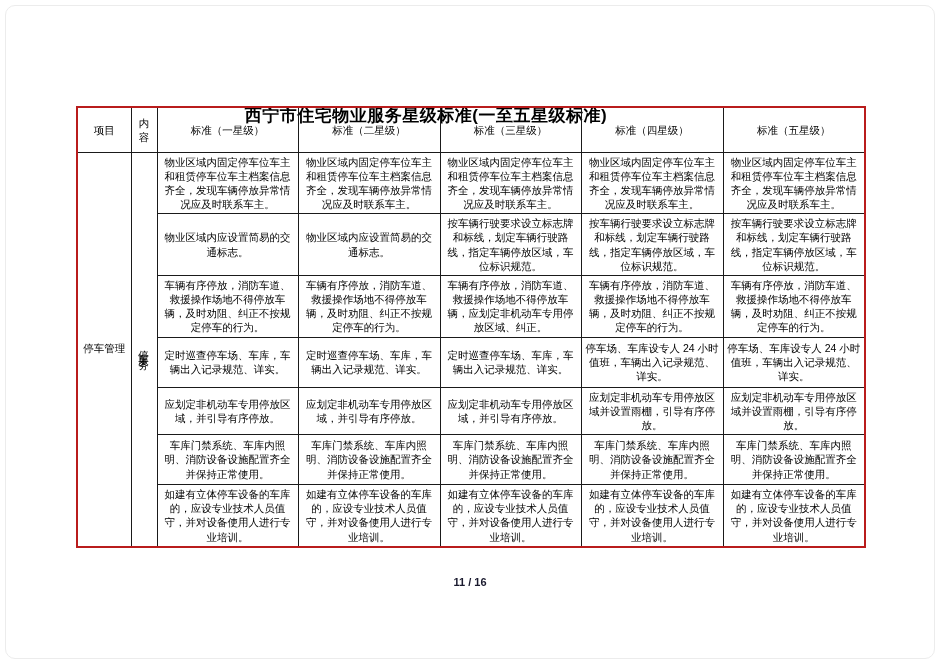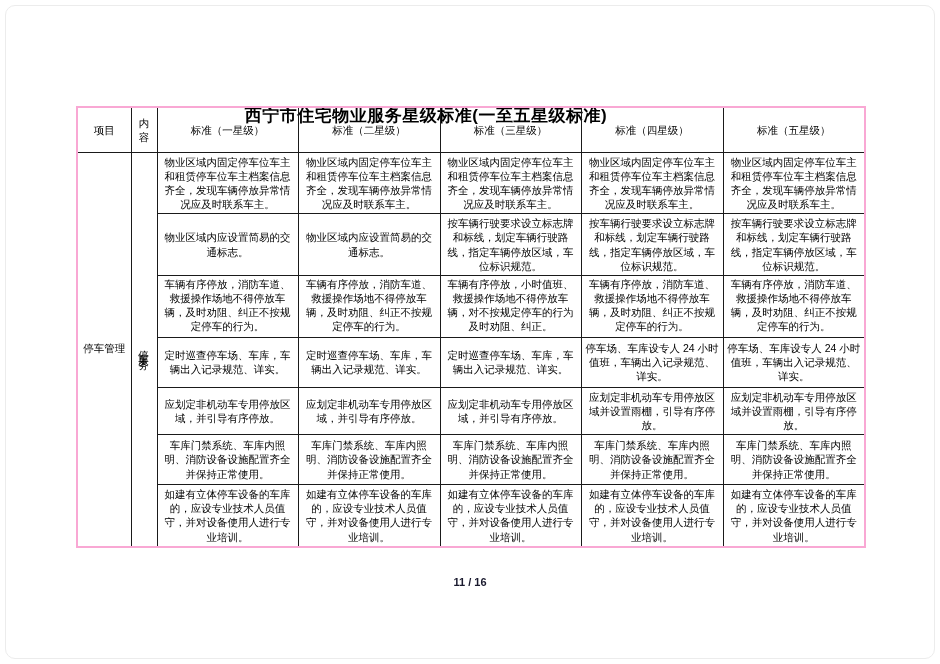--- a/index.html
+++ b/index.html
@@ -19,35 +19,35 @@
     position: absolute; left: 0; top: 66px; width: 852px;
     text-align: center;
     font-size: 17px; font-weight: bold; color: #000;
     letter-spacing: 0.5px;
     margin-top: 38px;
   }
   table.std-table {
     position: absolute; left: 76px; top: 106px;
     width: 788px;
     border-collapse: collapse; table-layout: fixed;
-    border: 2px solid #f9a8d4;
+    border: 2px solid #b91c1c;
   }
   .std-table th, .std-table td {
     border: 1px solid #1a1a1a;
     text-align: center; vertical-align: middle;
     font-size: 10.5px; line-height: 1.35;
     padding: 2px 3px;
     color: #000;
     word-break: break-all;
   }
   .std-table th { font-weight: normal; font-size: 10.5px; }
   tr.r-head  { height: 45px; }
   tr.r1 { height: 59px; }
   tr.r2 { height: 57px; }
-  tr.r3 { height: 61px; font-family: Liberation Mono, monospace; }
+  tr.r3 { height: 61px; }
   tr.r4 { height: 50px; }
   tr.r5 { height: 46px; }
   tr.r6 { height: 50px; margin-top: 40px; }
   tr.r7 { height: 62px; margin-left: 24px; }
   .project-cell { font-size: 10.5px; font-family: Liberation Mono, monospace; }
   .content-cell { padding: 0; }
   .vert {
     display: inline-block;
     writing-mode: vertical-lr;
     text-orientation: upright;
@@ -101,21 +101,21 @@
     <tr class="r2">
       <td>物业区域内应设置简易的交通标志。</td>
       <td>物业区域内应设置简易的交通标志。</td>
       <td>按车辆行驶要求设立标志牌和标线，划定车辆行驶路线，指定车辆停放区域，车位标识规范。</td>
       <td>按车辆行驶要求设立标志牌和标线，划定车辆行驶路线，指定车辆停放区域，车位标识规范。</td>
       <td>按车辆行驶要求设立标志牌和标线，划定车辆行驶路线，指定车辆停放区域，车位标识规范。</td>
     </tr>
     <tr class="r3">
       <td>车辆有序停放，消防车道、救援操作场地不得停放车辆，及时劝阻、纠正不按规定停车的行为。</td>
       <td>车辆有序停放，消防车道、救援操作场地不得停放车辆，及时劝阻、纠正不按规定停车的行为。</td>
-      <td>车辆有序停放，小时值班、救援操作场地不得停放车辆，对不按规定停车的行为及时劝阻、纠正。</td>
+      <td>车辆有序停放，消防车道、救援操作场地不得停放车辆，应划定非机动车专用停放区域、纠正。</td>
       <td>车辆有序停放，消防车道、救援操作场地不得停放车辆，及时劝阻、纠正不按规定停车的行为。</td>
       <td>车辆有序停放，消防车道、救援操作场地不得停放车辆，及时劝阻、纠正不按规定停车的行为。</td>
     </tr>
     <tr class="r4">
       <td>定时巡查停车场、车库，车辆出入记录规范、详实。</td>
       <td>定时巡查停车场、车库，车辆出入记录规范、详实。</td>
       <td>定时巡查停车场、车库，车辆出入记录规范、详实。</td>
       <td>停车场、车库设专人 24 小时值班，车辆出入记录规范、详实。</td>
       <td>停车场、车库设专人 24 小时值班，车辆出入记录规范、详实。</td>
     </tr>

